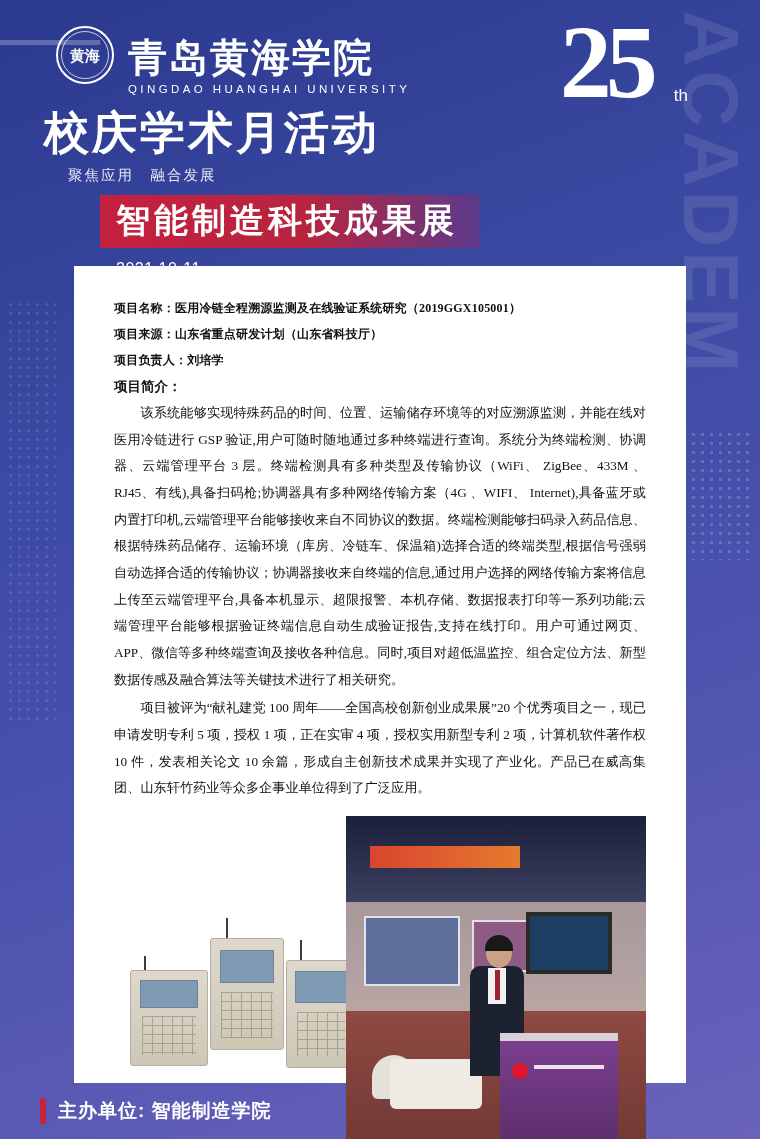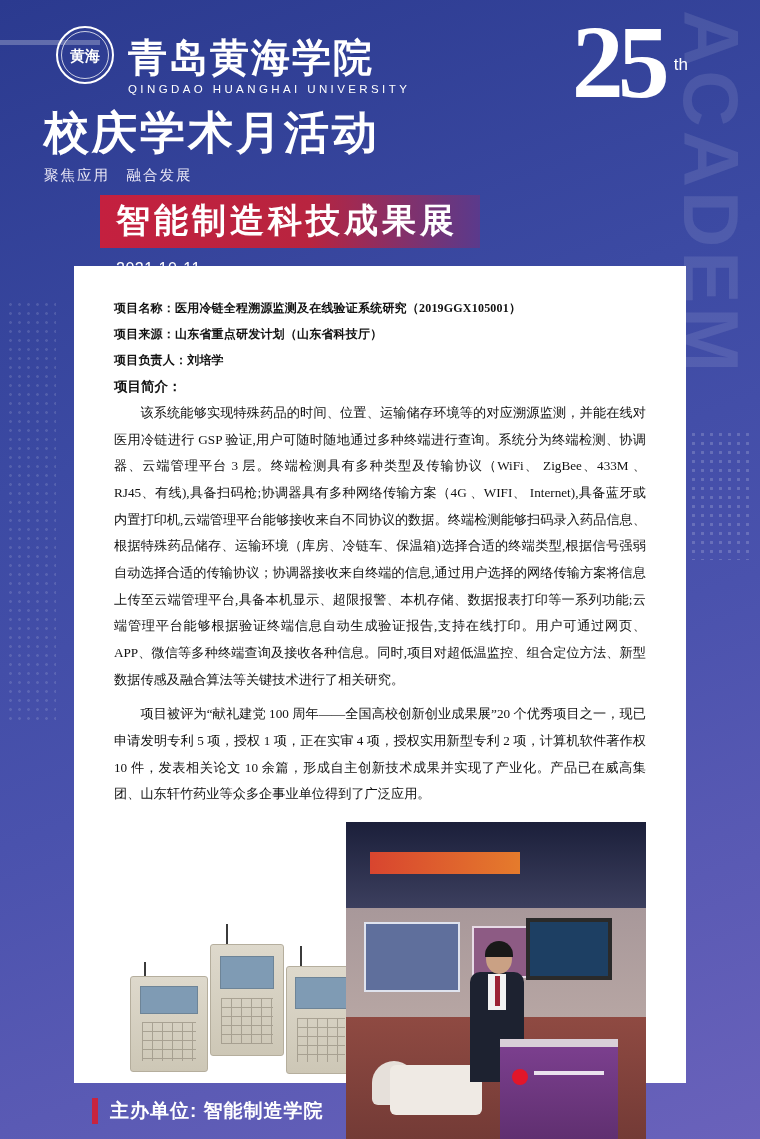--- a/index.html
+++ b/index.html
@@ -113,21 +113,22 @@
     letter-spacing: 3.4px;
     margin-top: 4px;
     white-space: nowrap;
   }
   .anniv {
     position: absolute;
     top: 18px;
     right: 72px;
     color: #ffffff;
     display: flex;
-    align-items: center;
+    align-items: flex-end;
+    gap: 12px;
   }
   .anniv .num {
     font-size: 104px;
     font-weight: bold;
     line-height: .85;
     letter-spacing: -6px;
     font-family: "Liberation Serif", serif;
   }
   .anniv .th {
     font-size: 17px;
@@ -141,21 +142,21 @@
     font-weight: bold;
     letter-spacing: 3px;
     padding-left: 44px;
     margin-top: 16px;
     line-height: 1.1;
   }
   .subtitle-cn {
     color: #e8e6f5;
     font-size: 14.5px;
     letter-spacing: 2px;
-    padding-left: 44px;
+    padding-left: 68px;
     margin-top: 8px;
   }
   .banner {
     margin: 10px 0 0 100px;
     display: inline-block;
     background: linear-gradient(90deg, #c4203f 0%, #b8243f 55%, #5a3a8c 100%);
     color: #fff;
     font-size: 34px;
     font-weight: bold;
     letter-spacing: 4px;
@@ -197,21 +198,21 @@
     font-family: "Liberation Serif", serif;
   }
   .para {
     font-size: 13.2px;
     color: #111;
     line-height: 2.02;
     text-align: justify;
     text-indent: 2em;
     font-family: "Liberation Serif", serif;
   }
-  .para + .para { margin-top: 8px; }
+  .para + .para { margin-top: 2px; }
 
   .images {
     position: relative;
     margin-top: 14px;
     height: 355px;
   }
   .photo-devices {
     position: absolute;
     left: 16px;
     top: 96px;
@@ -333,21 +334,21 @@
 
   
   .footer {
     position: absolute;
     left: 0;
     bottom: 0;
     width: 100%;
     height: 56px;
     display: flex;
     align-items: center;
-    padding-left: 92px;
+    padding-left: 40px;
   }
   .footer-bar {
     width: 6px;
     height: 26px;
     background: #c8243f;
     margin-right: 12px;
   }
   .footer-text {
     color: #ffffff;
     font-size: 19px;

